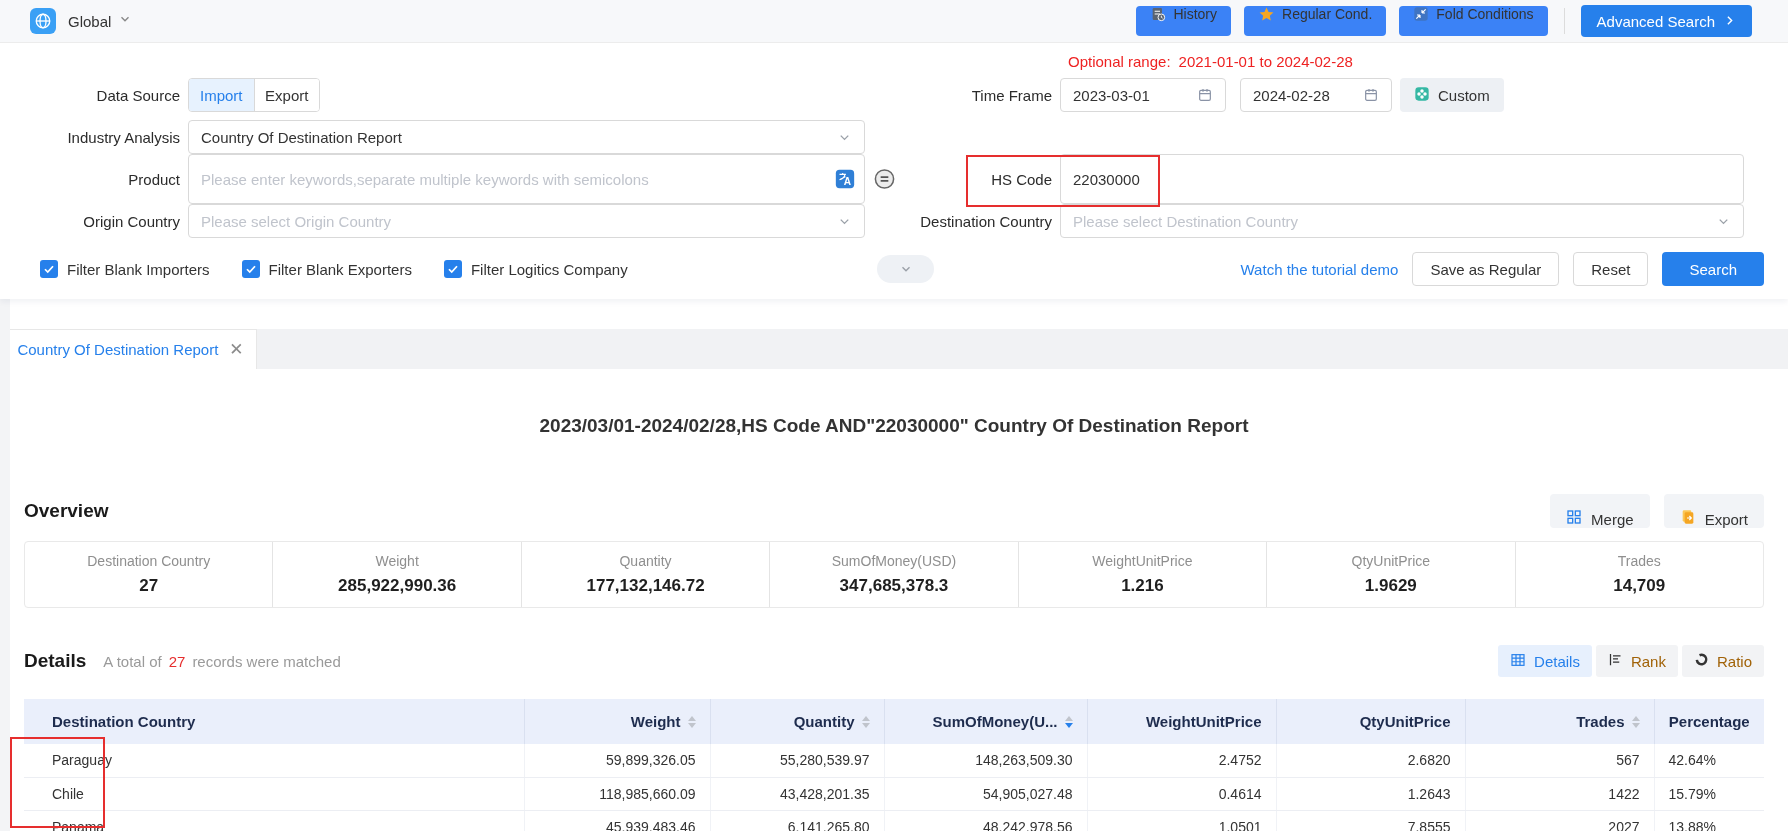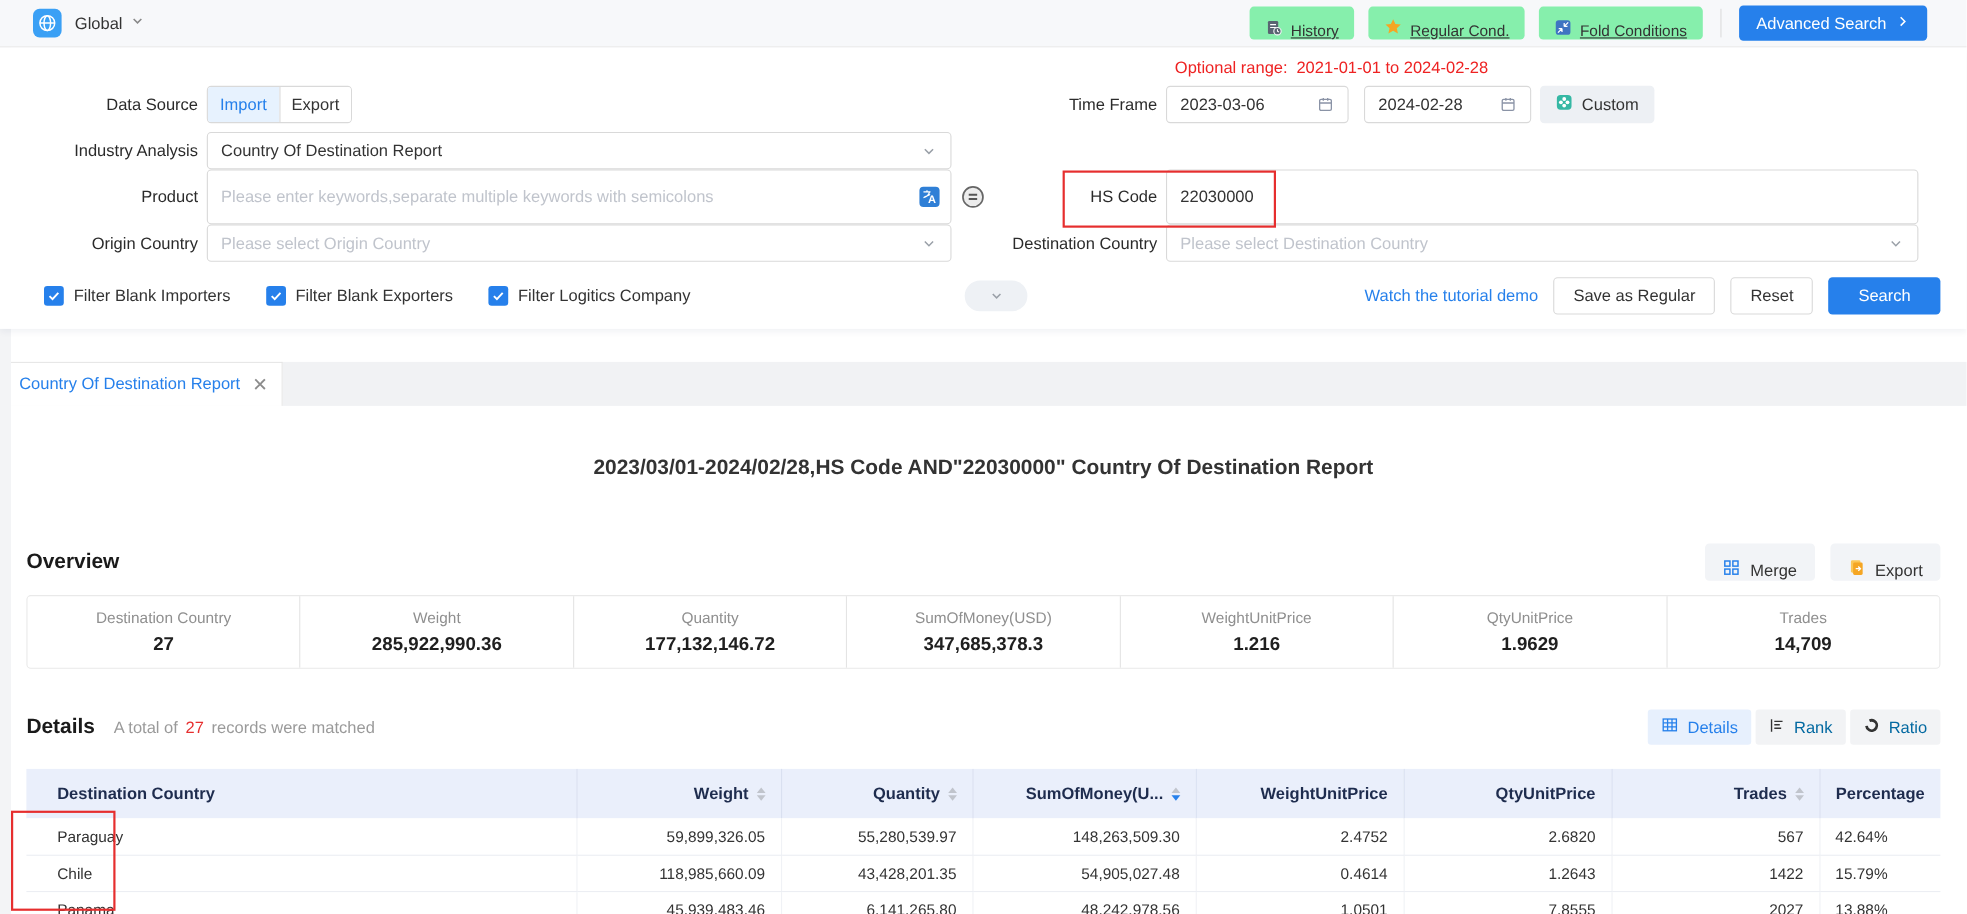--- a/index.html
+++ b/index.html
@@ -8,22 +8,22 @@
           font-family:"Liberation Sans","DejaVu Sans",sans-serif; color:#333; overflow:hidden; }
   .left-gutter { position:absolute; left:0; top:43px; bottom:0; width:10px; background:#f3f4f6; }
 
   
   .topbar { position:relative; z-index:3; height:43px; background:#f7f8fa; border-bottom:1px solid #ececec;
             display:flex; align-items:center; padding:0 36px 0 30px; }
   .global-chip { display:flex; align-items:center; cursor:pointer; }
   .global-ic { width:26px; height:26px; border-radius:6px; background:#3aa0f5; display:flex; align-items:center; justify-content:center; }
   .global-label { font-size:15px; color:#333; margin:0 7px 0 12px; }
   .tb-spacer { flex:1; }
-  .tb-btn { display:flex; align-items:flex-end; gap:7px; height:30px; padding:0 14px; margin-left:13px;
-            background:#86efac; border-radius:4px; font-size:14px; color:#333; cursor:pointer; white-space:nowrap;text-decoration:underline; }
+  .tb-btn { display:flex; align-items:flex-start; gap:7px; height:30px; padding:0 14px; margin-left:13px;
+            background:#3b82f6; border-radius:4px; font-size:14px; color:#333; cursor:pointer; white-space:nowrap; }
   .tb-divider { width:1px; height:26px; background:#dcdcdc; margin:0 3px 0 16px; }
   .adv-btn { display:flex; align-items:center; gap:8px; height:32px; padding:0 16px; margin-left:13px;
              background:#2680eb; color:#fff; border-radius:4px; font-size:15px; cursor:pointer; }
 
   
   .filter-panel { position:relative; z-index:2; background:#fff; padding:9px 0 14px 0;
                   box-shadow:0 3px 6px rgba(20,40,80,.06); }
   .optrange { height:18px; margin:1px 0 7px 1068px; font-size:15px; color:#ee2222; display:flex; gap:8px; }
   .frow { display:flex; align-items:center; height:34px; margin-bottom:8px; position:relative; }
   .flabel { width:180px; flex:none; text-align:right; font-size:15px; color:#2b2b2b; }
@@ -81,21 +81,21 @@
   .ov-card { margin-top:13px; height:67px; border:1px solid #e9e9e9; border-radius:4px; display:flex; }
   .stat { flex:1; text-align:center; padding-top:11px; }
   .stat + .stat { border-left:1px solid #e4e4e4; }
   .stat-label { font-size:14px; color:#8f8f8f; }
   .stat-value { margin-top:7px; font-size:17px; font-weight:700; color:#1f1f1f; }
   .details-head { margin-top:37px; display:flex; align-items:center; }
   .dh-muted { font-size:15px; color:#9a9a9a; }
   .dh-count { font-size:15px; color:#e62e2e; margin:0 7px; }
   .dh-first { margin-left:17px; }
   .view-group { margin-left:auto; display:flex; gap:4px; }
-  .view-btn { height:32px; padding:0 12px; border-radius:3px; background:#f2f3f5; font-size:15px; color:#0369a1;
+  .view-btn { height:32px; padding:0 12px; border-radius:3px; background:#f2f3f5; font-size:15px; color:#a16207;
               display:flex; align-items:center; gap:8px; cursor:pointer; }
   .view-btn.on { background:#e7f0fd; color:#2680eb; }
 
   
   .dtable { margin-top:22px; width:1740px; border-collapse:collapse; table-layout:fixed; }
   .dtable th { height:45px; background:#eaeffb; color:#1e2c4e; font-size:15px; font-weight:700;
                border-right:1px solid #d9e0f0; }
   .dtable th:last-child { border-right:none; }
   .dtable td { height:33px; font-size:14px; color:#333; border-bottom:1px solid #eceef3; border-right:1px solid #f0f2f6; background:#fff; }
   .dtable td:last-child { border-right:none; }
@@ -188,21 +188,21 @@
       <div class="flabel">Data Source</div>
       <div class="lfield" style="display:flex;">
         <div class="seg">
           <div class="seg-item on">Import</div>
           <div class="seg-item">Export</div>
         </div>
       </div>
       <div class="rlabel">Time Frame</div>
       <div class="rfield">
         <div class="box date-box">
-          <span>2023-03-06</span>
+          <span>2023-03-01</span>
           <span class="chev-r">
             <svg width="16" height="16" viewBox="0 0 24 24" fill="none" stroke="#8a93a6" stroke-width="1.8">
                 <rect x="4" y="5" width="16" height="15" rx="2"></rect>
                 <path d="M4 10h16M9 3v4M15 3v4"></path>
               </svg>
           </span>
         </div>
         <div class="box date-box2">
           <span>2024-02-28</span>
           <span class="chev-r">

